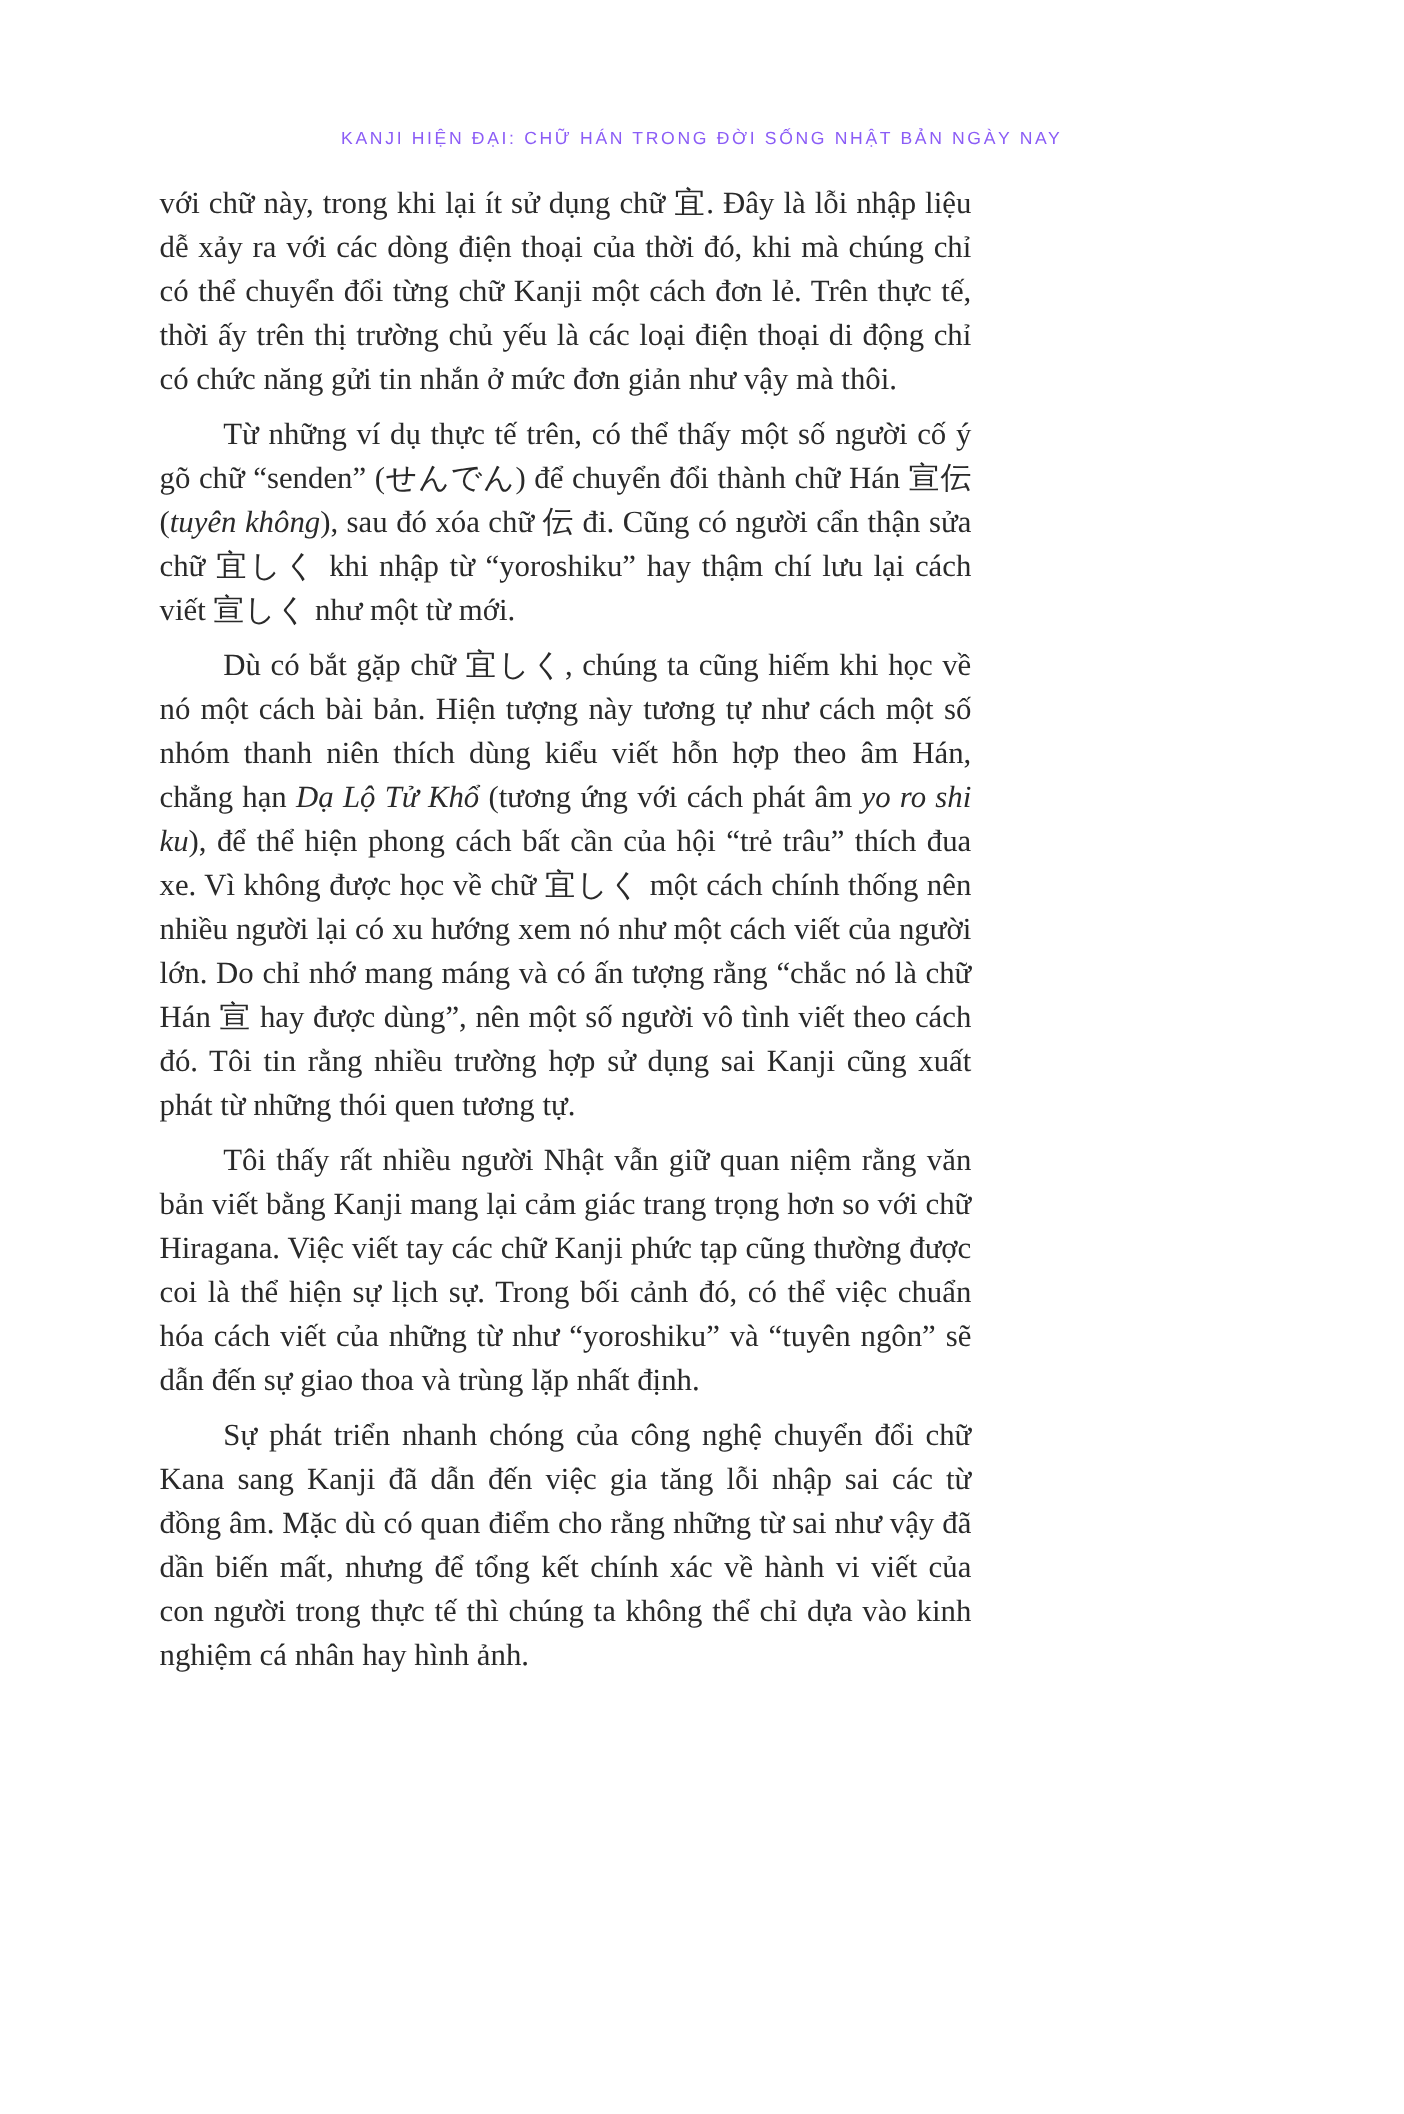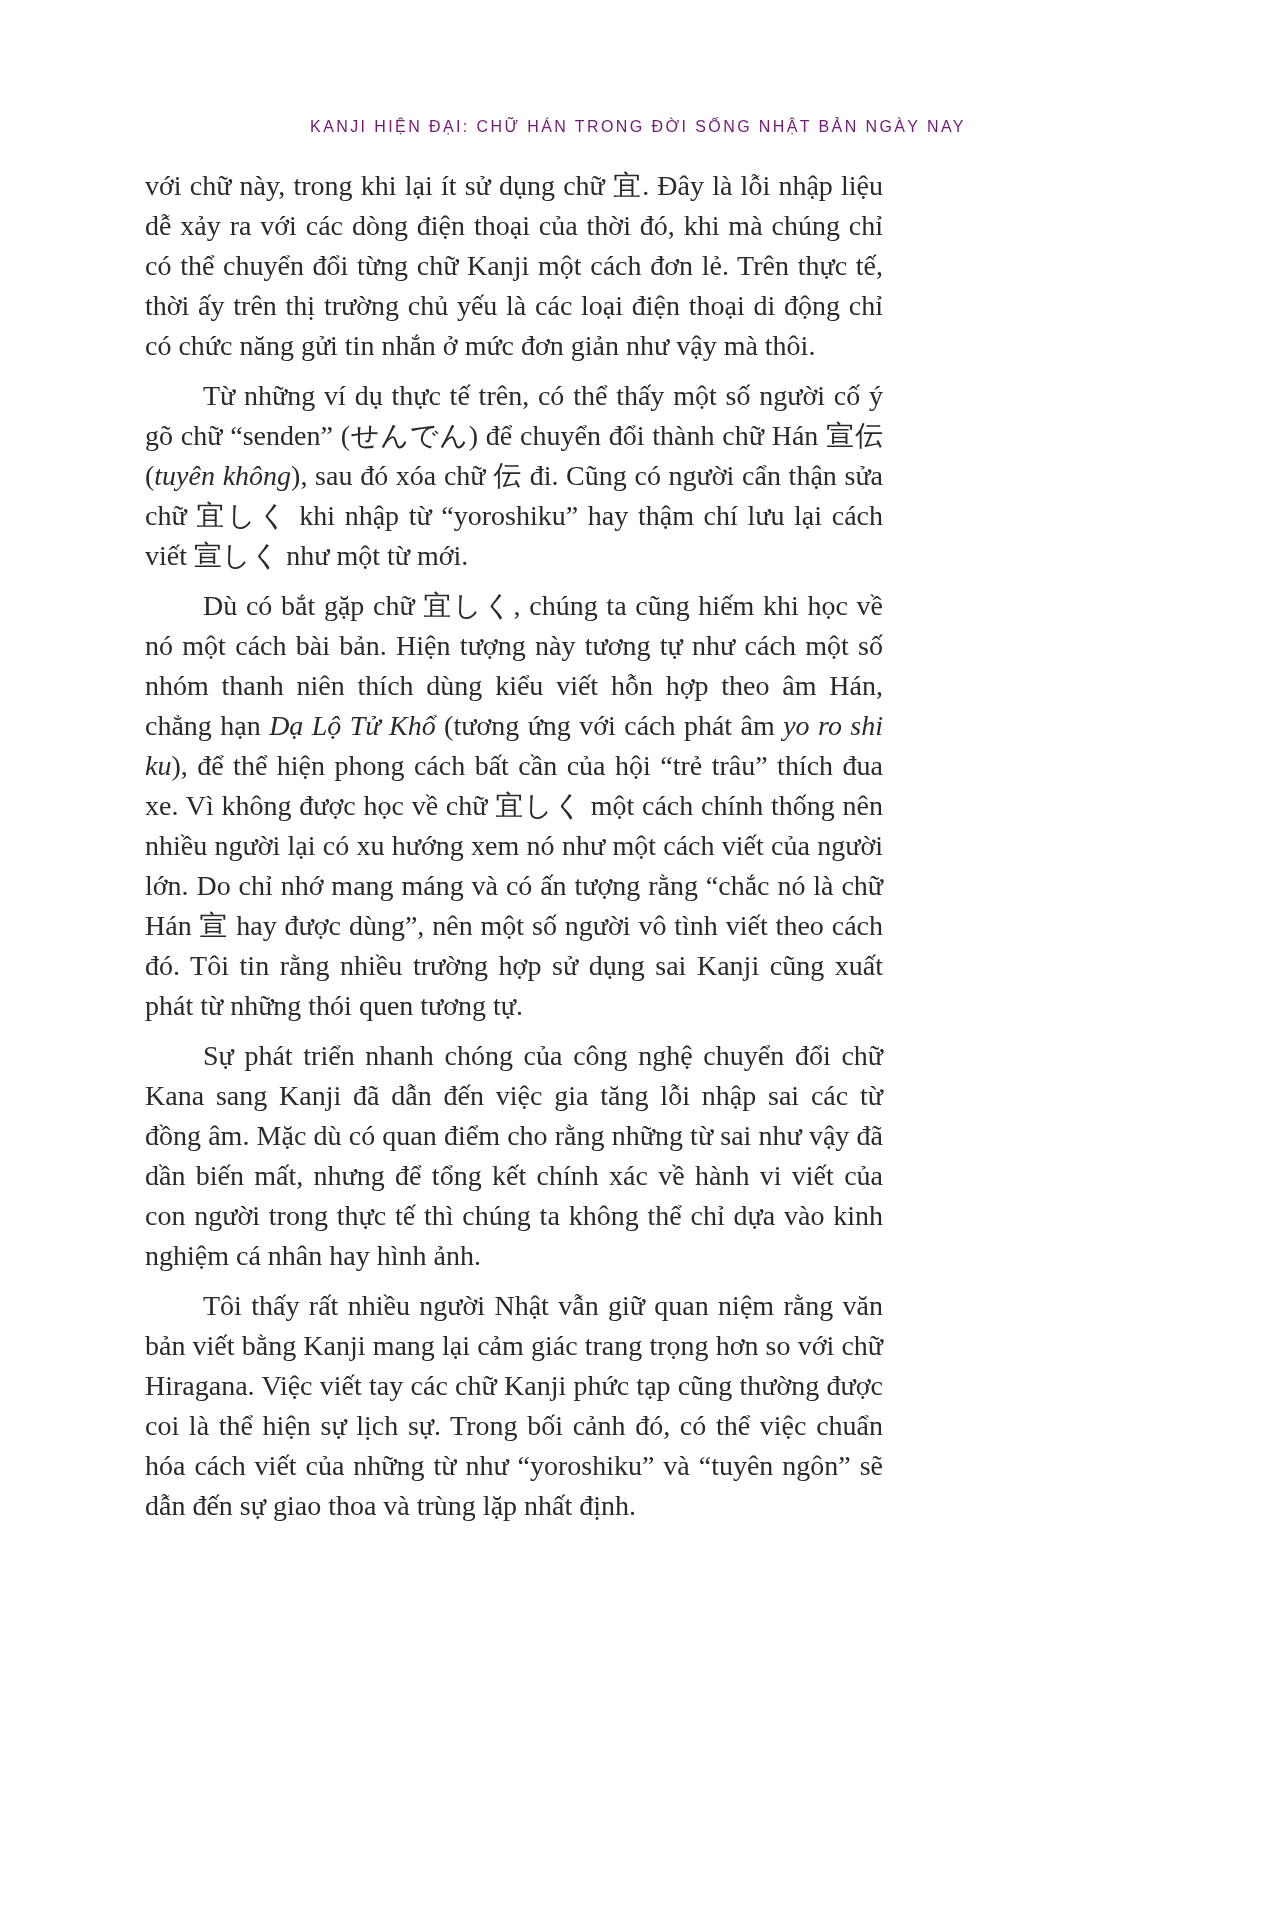--- a/index.html
+++ b/index.html
@@ -21,21 +21,21 @@
   }
   .running-head {
     position: absolute;
     top: 118px;
     left: 0;
     width: 1276px;
     text-align: center;
     font-family: "Liberation Sans", sans-serif;
     font-size: 16px;
     letter-spacing: 2.4px;
-    color: #701a75;
+    color: #8b5cf6;
     text-transform: uppercase;
     white-space: nowrap;
   }
   .body-text {
     position: absolute;
     top: 166px;
     left: 145px;
     width: 738px;
     font-size: 28px;
     line-height: 40px;
@@ -66,18 +66,18 @@
 <body>
 
 <div class="page">
 
   <div class="running-head">KANJI HIỆN ĐẠI: CHỮ HÁN TRONG ĐỜI SỐNG NHẬT BẢN NGÀY NAY</div>
 
   <div class="body-text">
       <p><span>với chữ này, trong khi lại ít sử dụng chữ 宜. Đây là lỗi nhập liệu dễ xảy ra với các dòng điện thoại của thời đó, khi mà chúng chỉ có thể chuyển đổi từng chữ Kanji một cách đơn lẻ. Trên thực tế, thời ấy trên thị trường chủ yếu là các loại điện thoại di động chỉ có chức năng gửi tin nhắn ở mức đơn giản như vậy mà thôi.</span></p>
       <p class="indent"><span>Từ những ví dụ thực tế trên, có thể thấy một số người cố ý gõ chữ “senden” (せんでん) để chuyển đổi thành chữ Hán 宣伝 (</span><span class="italic">tuyên không</span><span>), sau đó xóa chữ 伝 đi. Cũng có người cẩn thận sửa chữ 宜しく khi nhập từ “yoroshiku” hay thậm chí lưu lại cách viết 宣しく như một từ mới.</span></p>
       <p class="indent"><span>Dù có bắt gặp chữ 宜しく, chúng ta cũng hiếm khi học về nó một cách bài bản. Hiện tượng này tương tự như cách một số nhóm thanh niên thích dùng kiểu viết hỗn hợp theo âm Hán, chẳng hạn </span><span class="italic">Dạ Lộ Tử Khổ</span><span> (tương ứng với cách phát âm </span><span class="italic">yo ro shi ku</span><span>), để thể hiện phong cách bất cần của hội “trẻ trâu” thích đua xe. Vì không được học về chữ 宜しく một cách chính thống nên nhiều người lại có xu hướng xem nó như một cách viết của người lớn. Do chỉ nhớ mang máng và có ấn tượng rằng “chắc nó là chữ Hán 宣 hay được dùng”, nên một số người vô tình viết theo cách đó. Tôi tin rằng nhiều trường hợp sử dụng sai Kanji cũng xuất phát từ những thói quen tương tự.</span></p>
+      <p class="indent"><span>Tôi thấy rất nhiều người Nhật vẫn giữ quan niệm rằng văn bản viết bằng Kanji mang lại cảm giác trang trọng hơn so với chữ Hiragana. Việc viết tay các chữ Kanji phức tạp cũng thường được coi là thể hiện sự lịch sự. Trong bối cảnh đó, có thể việc chuẩn hóa cách viết của những từ như “yoroshiku” và “tuyên ngôn” sẽ dẫn đến sự giao thoa và trùng lặp nhất định.</span></p>
       <p class="indent"><span>Sự phát triển nhanh chóng của công nghệ chuyển đổi chữ Kana sang Kanji đã dẫn đến việc gia tăng lỗi nhập sai các từ đồng âm. Mặc dù có quan điểm cho rằng những từ sai như vậy đã dần biến mất, nhưng để tổng kết chính xác về hành vi viết của con người trong thực tế thì chúng ta không thể chỉ dựa vào kinh nghiệm cá nhân hay hình ảnh.</span></p>
-      <p class="indent"><span>Tôi thấy rất nhiều người Nhật vẫn giữ quan niệm rằng văn bản viết bằng Kanji mang lại cảm giác trang trọng hơn so với chữ Hiragana. Việc viết tay các chữ Kanji phức tạp cũng thường được coi là thể hiện sự lịch sự. Trong bối cảnh đó, có thể việc chuẩn hóa cách viết của những từ như “yoroshiku” và “tuyên ngôn” sẽ dẫn đến sự giao thoa và trùng lặp nhất định.</span></p>
     </div>
 
 
 </div>
 
 </body></html>

